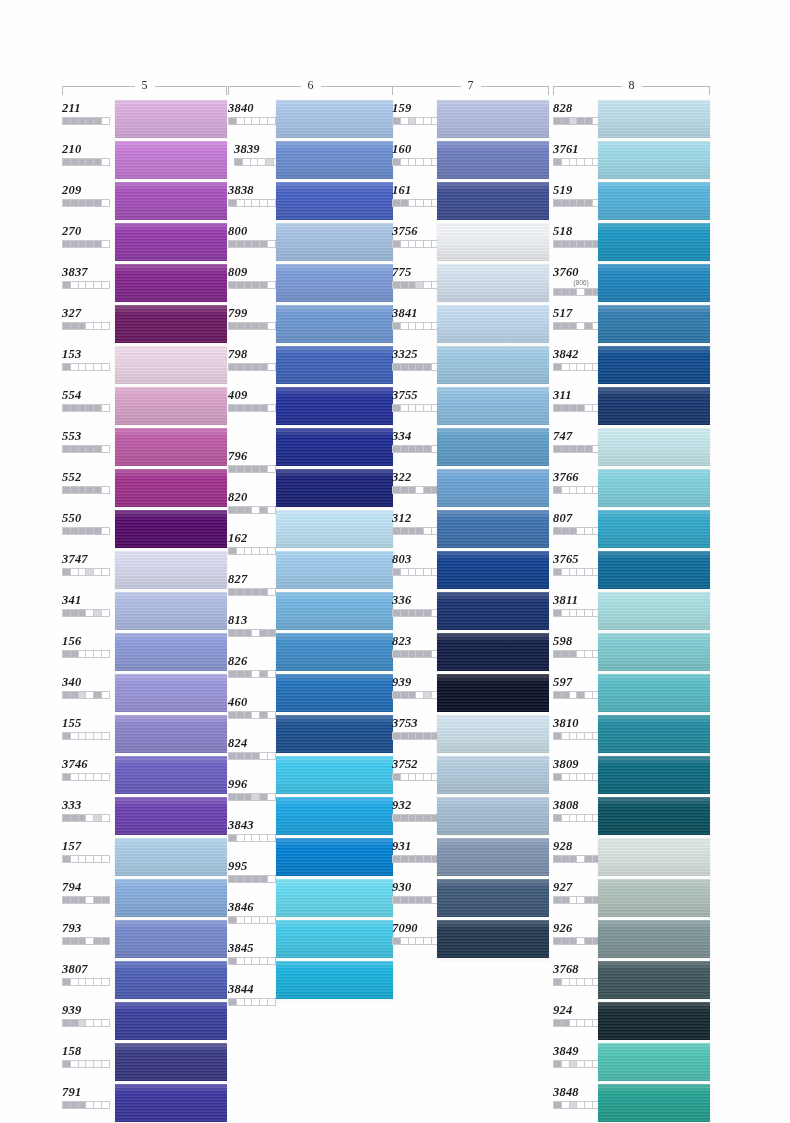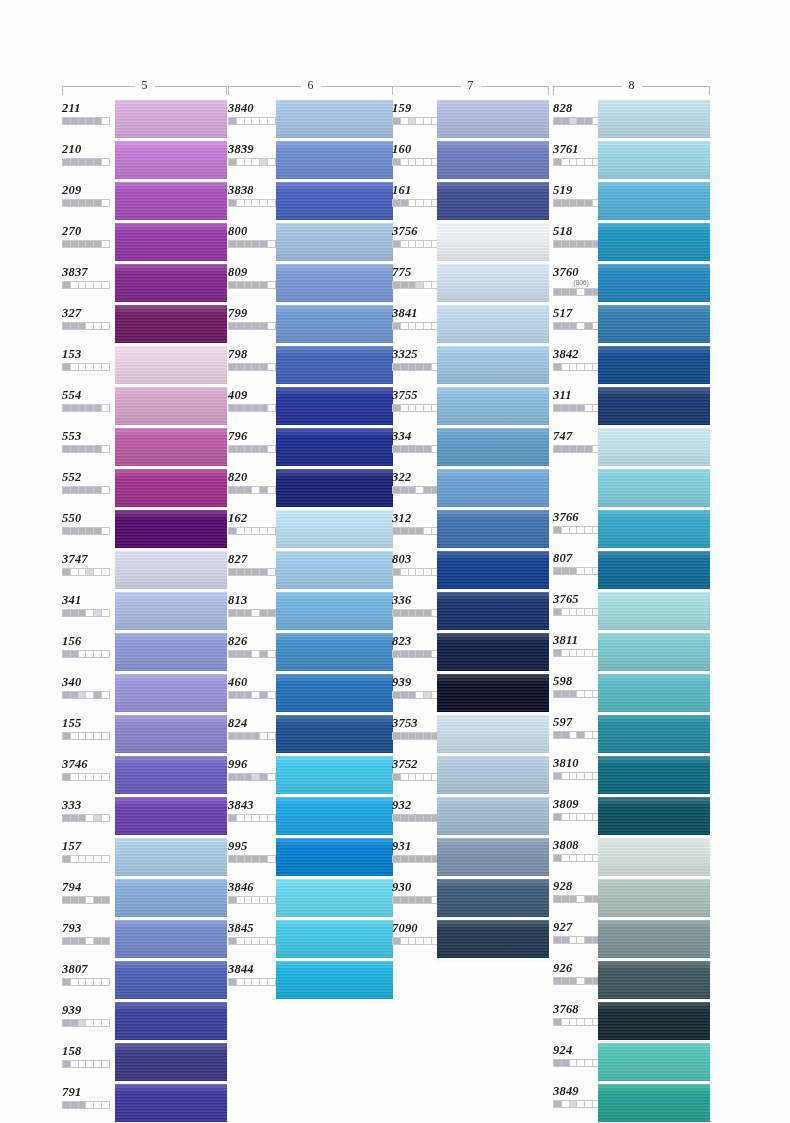--- a/index.html
+++ b/index.html
@@ -548,21 +548,21 @@
             <div class="lab-num">3840</div>
             <div class="boxes">
               <i class="f"></i>
               <i></i>
               <i></i>
               <i></i>
               <i></i>
               <i></i>
             </div>
           </div>
-          <div class="lab" style="height: 41px;">
+          <div class="lab" style="height: 41px; padding-left: 6px;">
             <div class="lab-num">3839</div>
             <div class="boxes">
               <i class="f"></i>
               <i></i>
               <i></i>
               <i></i>
               <i class="h"></i>
               <i></i>
             </div>
           </div>
@@ -625,21 +625,21 @@
             <div class="lab-num">409</div>
             <div class="boxes">
               <i class="f"></i>
               <i class="f"></i>
               <i class="f"></i>
               <i class="f"></i>
               <i class="f"></i>
               <i></i>
             </div>
           </div>
-          <div class="lab" style="height: 41px;">
+          <div class="lab" style="height: 41px; margin-top: 20px;">
             <div class="lab-num">796</div>
             <div class="boxes">
               <i class="f"></i>
               <i class="f"></i>
               <i class="f"></i>
               <i class="f"></i>
               <i class="f"></i>
               <i></i>
             </div>
           </div>
@@ -1306,21 +1306,21 @@
             <div class="lab-num">747</div>
             <div class="boxes">
               <i class="f"></i>
               <i class="f"></i>
               <i class="f"></i>
               <i class="f"></i>
               <i class="f"></i>
               <i></i>
             </div>
           </div>
-          <div class="lab" style="height: 41px; margin-top: 40px;">
+          <div class="lab" style="height: 41px;">
             <div class="lab-num">3766</div>
             <div class="boxes">
               <i class="f"></i>
               <i></i>
               <i></i>
               <i></i>
               <i></i>
               <i></i>
             </div>
           </div>

